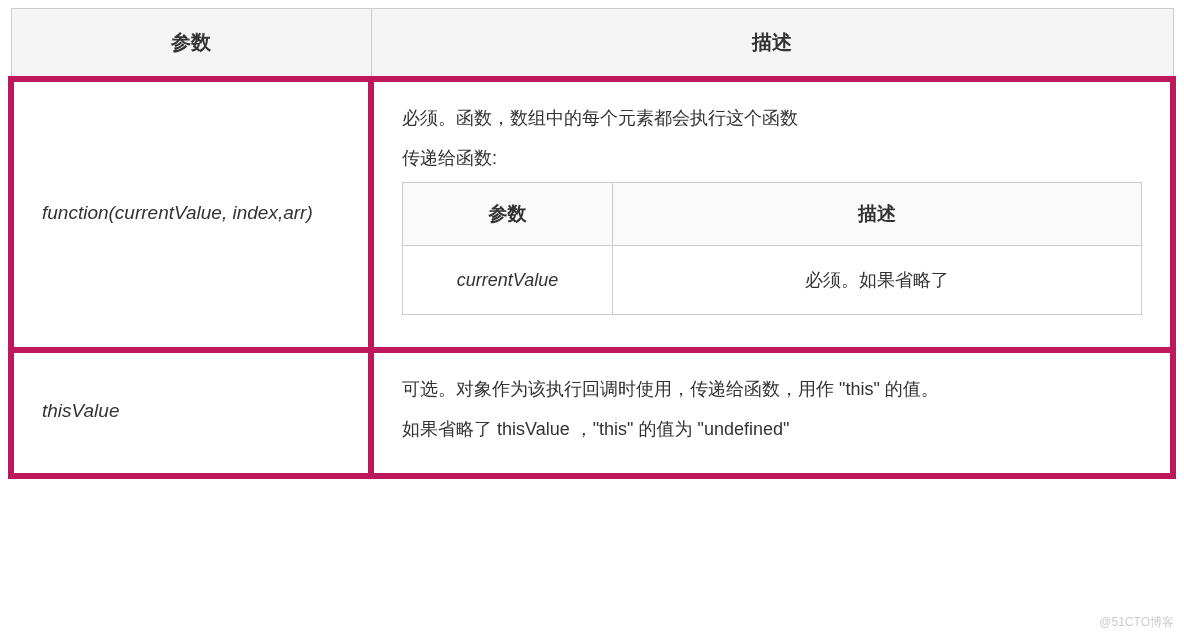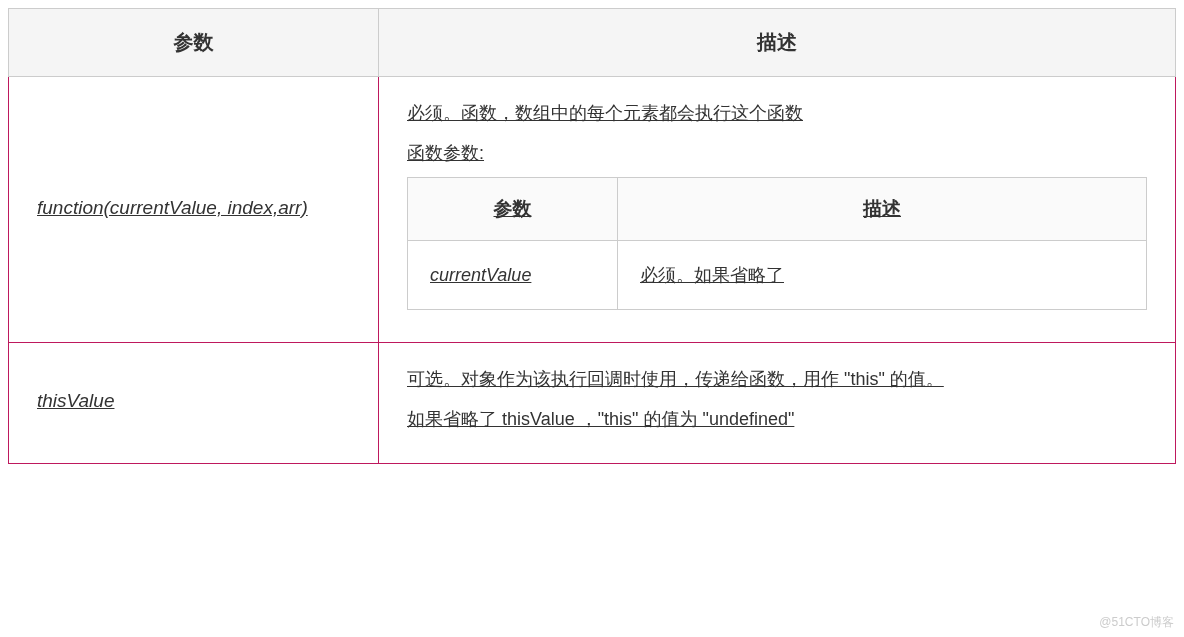--- a/index.html
+++ b/index.html
@@ -19,24 +19,23 @@
   }
   table.outer > thead > tr > th {
     background: #f5f5f5;
     font-weight: 700;
     padding: 20px 28px;
     text-align: center;
     border: 1px solid #ccc;
     font-size: 20px;
   }
   table.outer > tbody > tr > td {
-    border: 1px solid #be185d;
+    border: 6px solid #be185d;
     padding: 18px 28px 22px 28px;
     vertical-align: middle;
-    text-decoration: underline;
   }
   table.outer > tbody > tr > td.param-name {
     font-style: italic;
     width: 404px;
     font-family: Arial, sans-serif;
     font-size: 19px;
     vertical-align: middle;
   }
   .desc-block {
     line-height: 2.0;
@@ -59,20 +58,21 @@
     font-weight: 700;
     padding: 18px 22px;
     border: 1px solid #ccc;
     text-align: center;
     font-size: 19px;
   }
   table.inner td {
     border: 1px solid #ccc;
     padding: 22px 22px;
     font-size: 18px;
+    text-align: center;
   }
   table.inner td.inner-param {
     font-style: italic;
     font-family: Arial, sans-serif;
     width: 210px;
   }
   table.inner td.inner-desc {}
   .inner-wrap::-webkit-scrollbar { height: 14px; }
   .inner-wrap::-webkit-scrollbar-thumb { background: #ddd; border-radius: 7px; }
   .inner-wrap::-webkit-scrollbar-track { background: #f5f5f5; border-radius: 7px; }
@@ -94,21 +94,21 @@
       <th>参数</th>
       <th>描述</th>
     </tr>
   </thead>
   <tbody>
     <tr>
       <td class="param-name">function(currentValue, index,arr)</td>
       <td>
         <div class="desc-block">
           <div class="desc-line">必须。函数，数组中的每个元素都会执行这个函数</div>
-          <div class="desc-line">函数参数:</div>
+          <div class="desc-line">传递给函数:</div>
         </div>
         <div class="inner-wrap">
           <table class="inner">
             <thead>
               <tr>
                 <th>参数</th>
                 <th>描述</th>
               </tr>
             </thead>
             <tbody>

